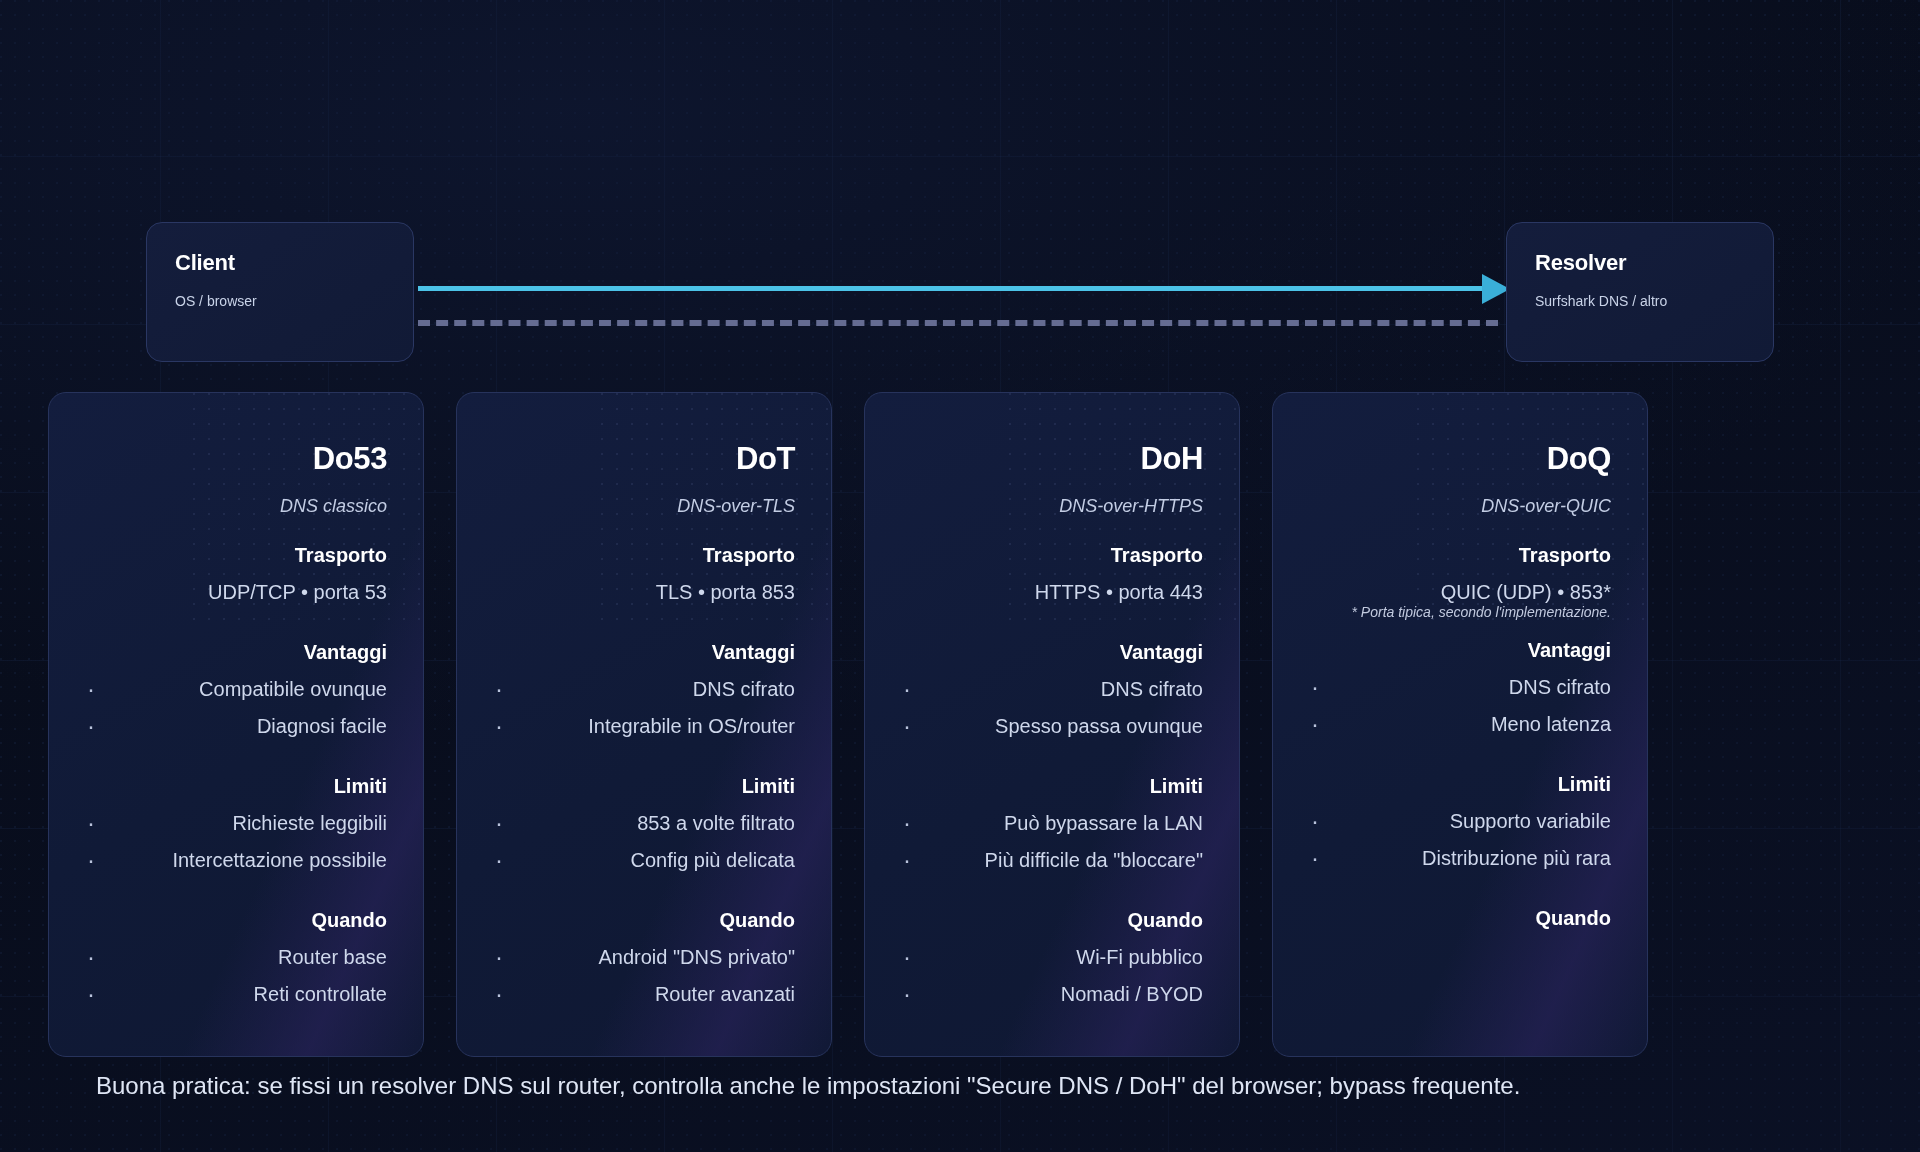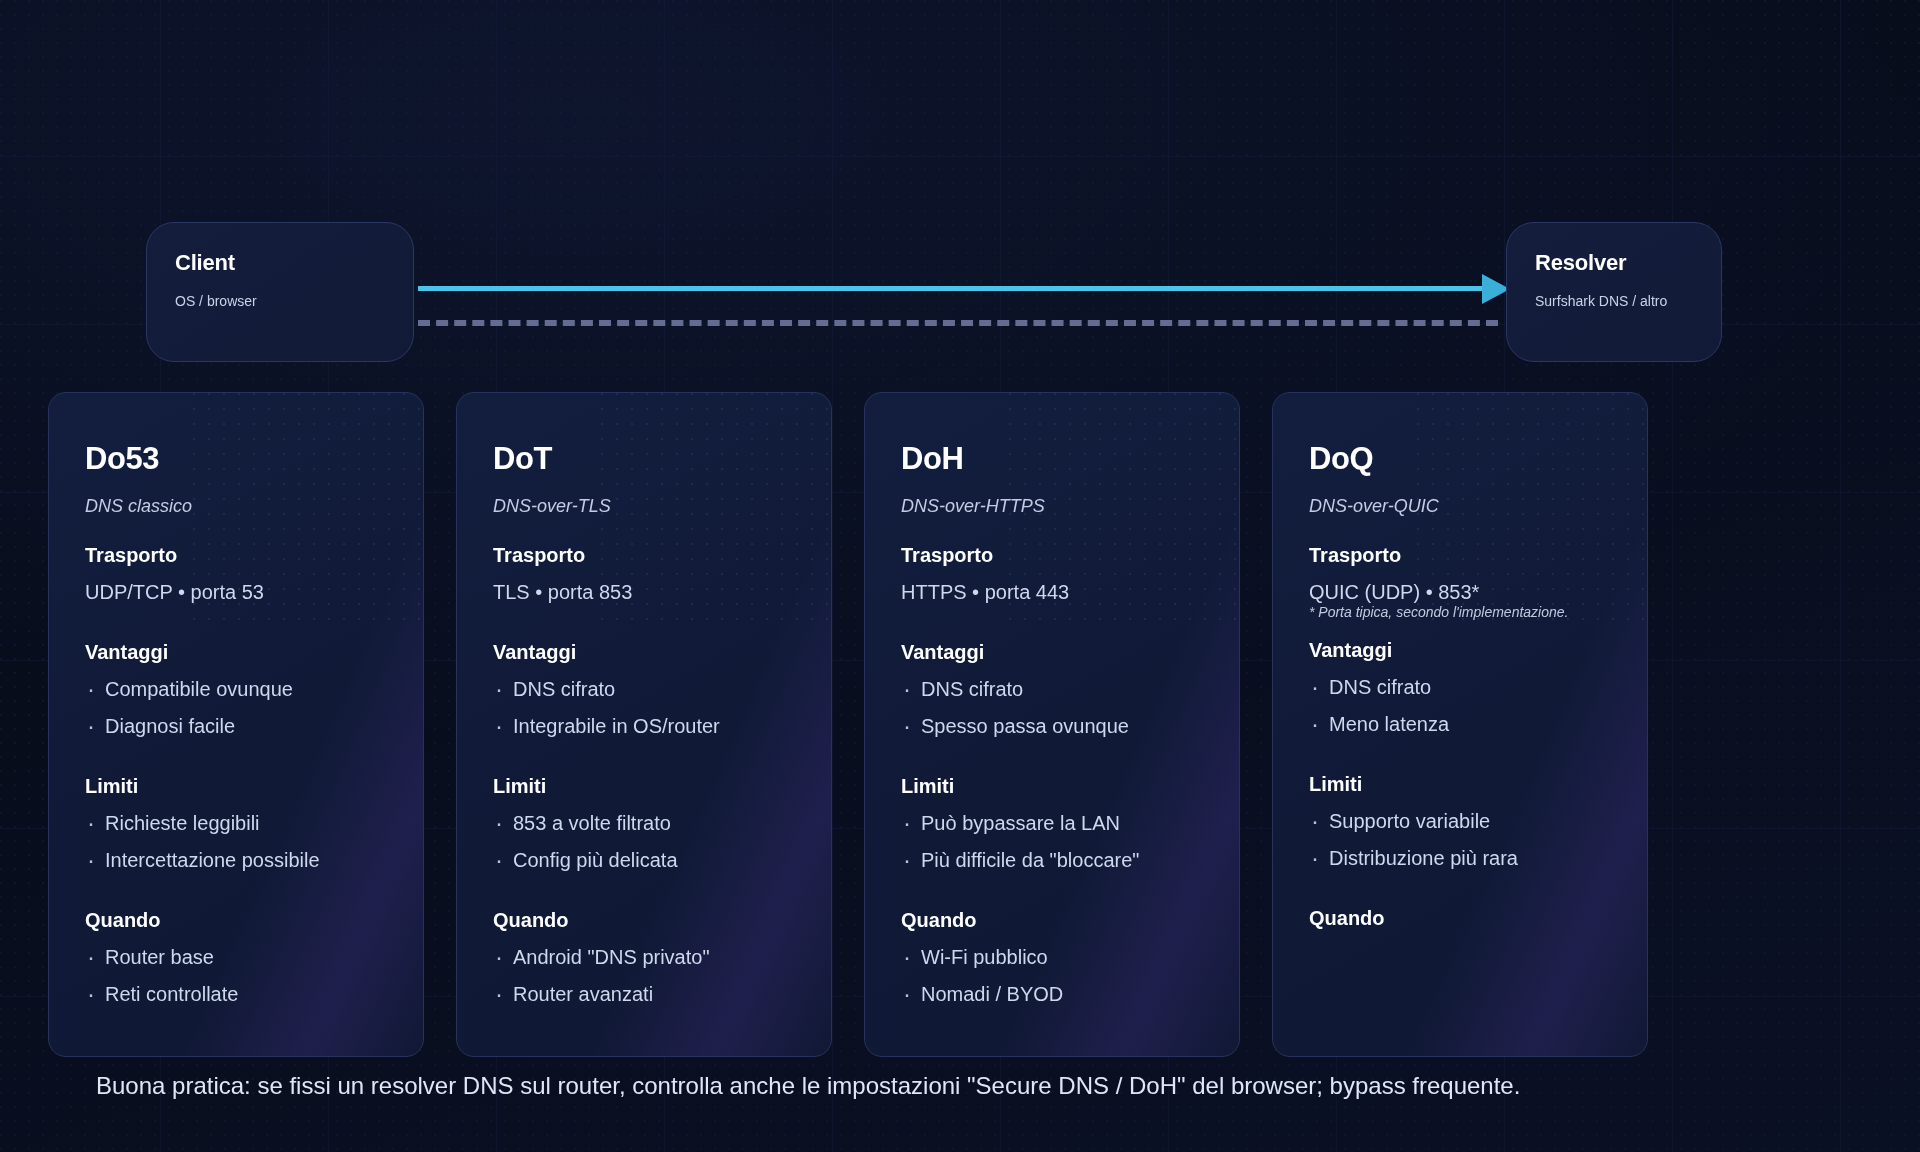--- a/index.html
+++ b/index.html
@@ -61,27 +61,27 @@
     font-weight: 400;
   }
 
   
   #flow { position: absolute; left: 0; top: 222px; width: 1920px; height: 140px; }
 
   .node-box {
     position: absolute;
     top: 0;
     height: 140px;
-    border-radius: 28px;
+    border-radius: 16px;
     background: linear-gradient(145deg, #141d3c 0%, #111a36 100%);
     border: 1px solid #2a3763;
     padding: 27px 28px 0 28px;
   }
   #node-client   { left: 146px;  width: 268px; }
-  #node-resolver { left: 1506px; width: 216px; }
+  #node-resolver { left: 1506px; width: 268px; }
 
   .node-title {
     font-size: 22px;
     font-weight: 700;
     color: #ffffff;
     font-stretch: condensed;
     letter-spacing: -0.2px;
   }
   .node-sub {
     margin-top: 17px;
@@ -129,20 +129,21 @@
 
   .card {
     position: relative;
     width: 376px;
     height: 665px;
     border-radius: 18px;
     background: linear-gradient(150deg, #131d3e 0%, #101a37 55%, #0f1833 100%);
     border: 1px solid #27335c;
     padding: 48px 36px 0 36px;
     overflow: hidden;
+    text-align: right;
   }
   .card::before {
     
     content: "";
     position: absolute;
     right: -120px;
     top: -60px;
     width: 230px;
     height: 900px;
     background: linear-gradient(90deg, rgba(36,30,80,0.0), rgba(44,36,96,0.55), rgba(36,30,80,0.0));

